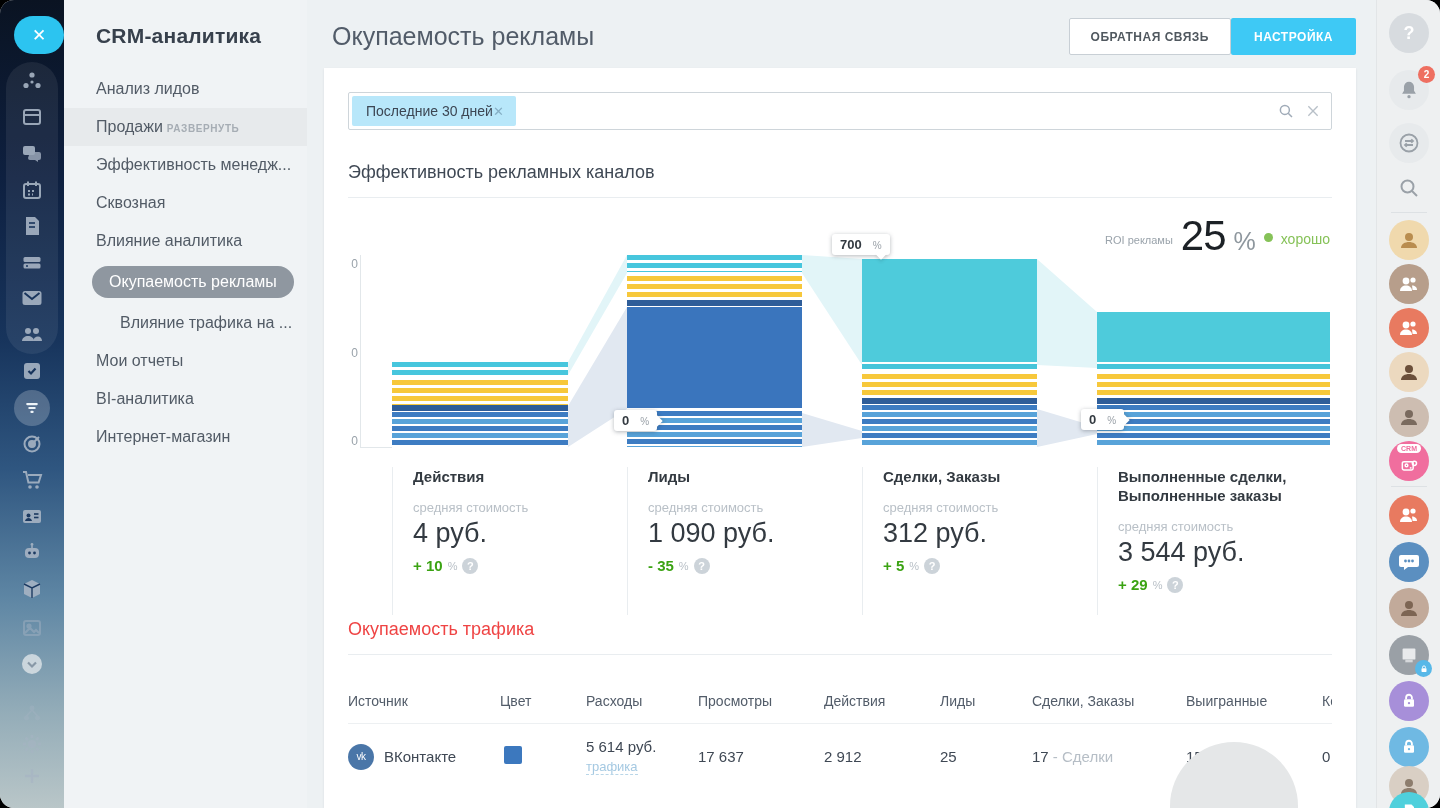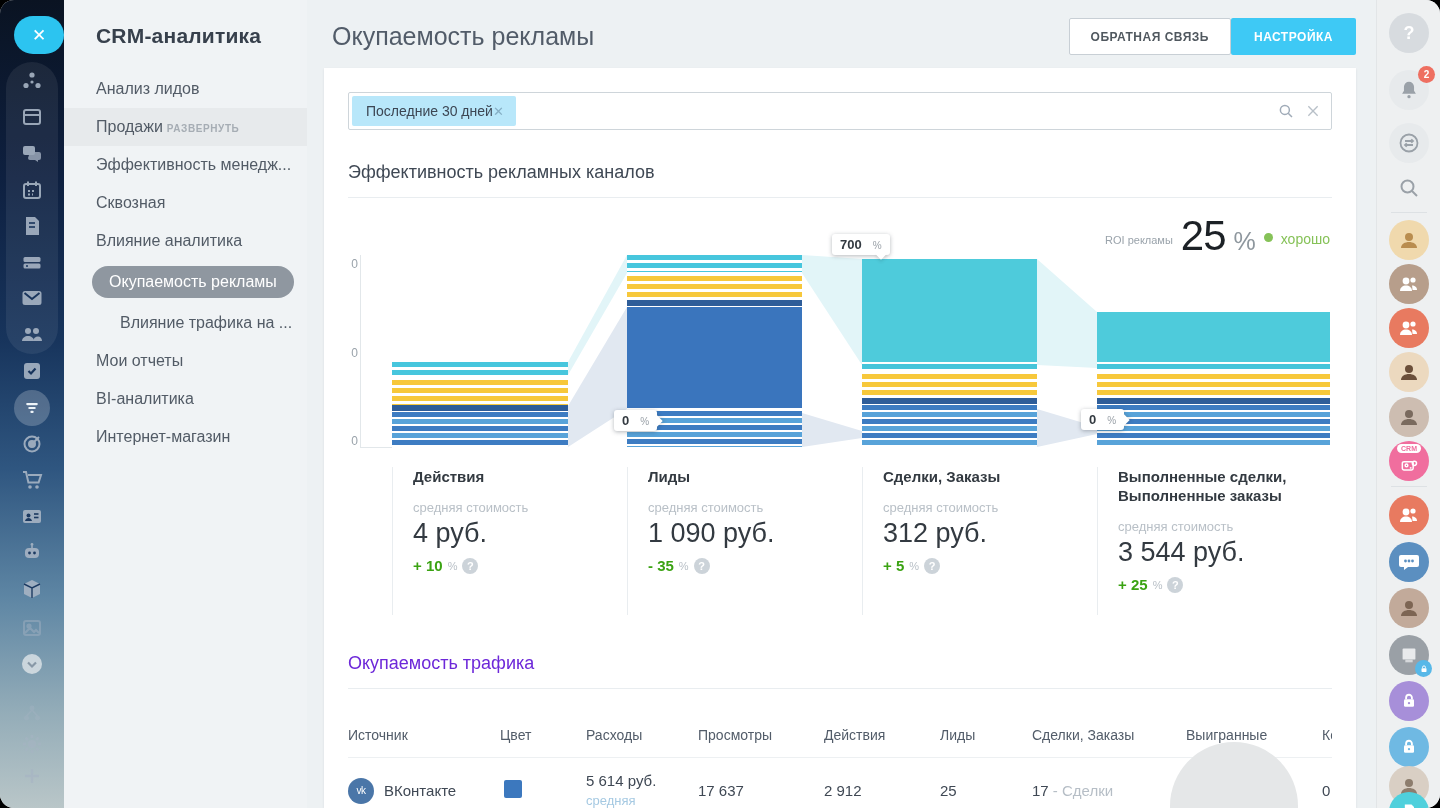--- a/index.html
+++ b/index.html
@@ -89,21 +89,21 @@
   .stat-title { font-size:15px; font-weight:700; color:#333a41; line-height:19px; }
   .stat-label { margin-top:14px; font-size:13px; color:#b9c0c7; }
   .stat-value { margin-top:3px; font-size:27px; color:#333a41; }
   .stat-delta { margin-top:8px; display:flex; align-items:center; gap:5px; }
   .delta-num { font-size:15px; font-weight:700; color:#3ba313; }
   .delta-pct { font-size:11px; color:#b9c0c7; }
   .q-circle { width:16px; height:16px; border-radius:50%; background:#ccd3d9; color:#fff; font-size:11px; font-weight:700; display:flex; align-items:center; justify-content:center; cursor:pointer; }
   .stat-col.c4 .stat-title { width:225px; }
 
   
-  .traffic-title { margin-top:34px; font-size:18px; color:#6d28d9; }
+  .traffic-title { font-size:18px; color:#ef4444; }
   .table { margin-top:24px; }
   .t-head, .t-row { display:grid; grid-template-columns:152px 86px 112px 126px 116px 92px 154px 136px 1fr; align-items:center; }
   .t-head { height:44px; font-size:14px; color:#525c69; }
   .t-row { border-top:1px solid #edf0f2; padding:14px 0 18px; font-size:15px; color:#3f4854; }
   .clip { overflow:hidden; white-space:nowrap; }
   .cell-source { display:flex; align-items:center; gap:10px; }
   .vk-circle { width:26px; height:26px; border-radius:50%; background:#4a76a8; color:#fff; font-size:10px; font-weight:400; display:flex; align-items:center; justify-content:center; letter-spacing:-.5px; }
   .swatch { width:18px; height:18px; border-radius:2px; background:#3c78be; margin-left:4px; }
   .exp-add { margin-top:4px; font-size:13px; color:#a5c9e2; border-bottom:1px dashed #b9d6e8; display:inline-block; cursor:pointer; }
   .dim { color:#b6bec6; }
@@ -431,21 +431,21 @@
             <span class="delta-num">+ 5</span>
             <span class="delta-pct">%</span>
             <span class="q-circle">?</span>
           </div>
         </div>
         <div class="stat-col c4" style="left:749px; width:250px">
           <div class="stat-title">Выполненные сделки, Выполненные заказы</div>
           <div class="stat-label">средняя стоимость</div>
           <div class="stat-value">3 544 руб.</div>
           <div class="stat-delta">
-            <span class="delta-num">+ 25</span>
+            <span class="delta-num">+ 29</span>
             <span class="delta-pct">%</span>
             <span class="q-circle">?</span>
           </div>
         </div>
       </div>
 
       <div class="traffic-title">Окупаемость трафика</div>
       <div class="hr"></div>
 
       <div class="table">
@@ -461,21 +461,21 @@
           <div class="clip">Конверсия</div>
         </div>
         <div class="t-row">
           <div class="cell-source">
             <span class="vk-circle">vk</span>
             <span>ВКонтакте</span>
           </div>
           <div><span class="swatch" style="display:inline-block"></span></div>
           <div>
             <div>5 614 руб.</div>
-            <span class="exp-add">средняя</span>
+            <span class="exp-add">трафика</span>
           </div>
           <div>17 637</div>
           <div>2 912</div>
           <div>25</div>
           <div><span>17</span> <span class="dim">- Сделки</span></div>
           <div><span>15</span> <span class="dim">- Сделки</span></div>
           <div class="clip">0</div>
         </div>
       </div>
 

